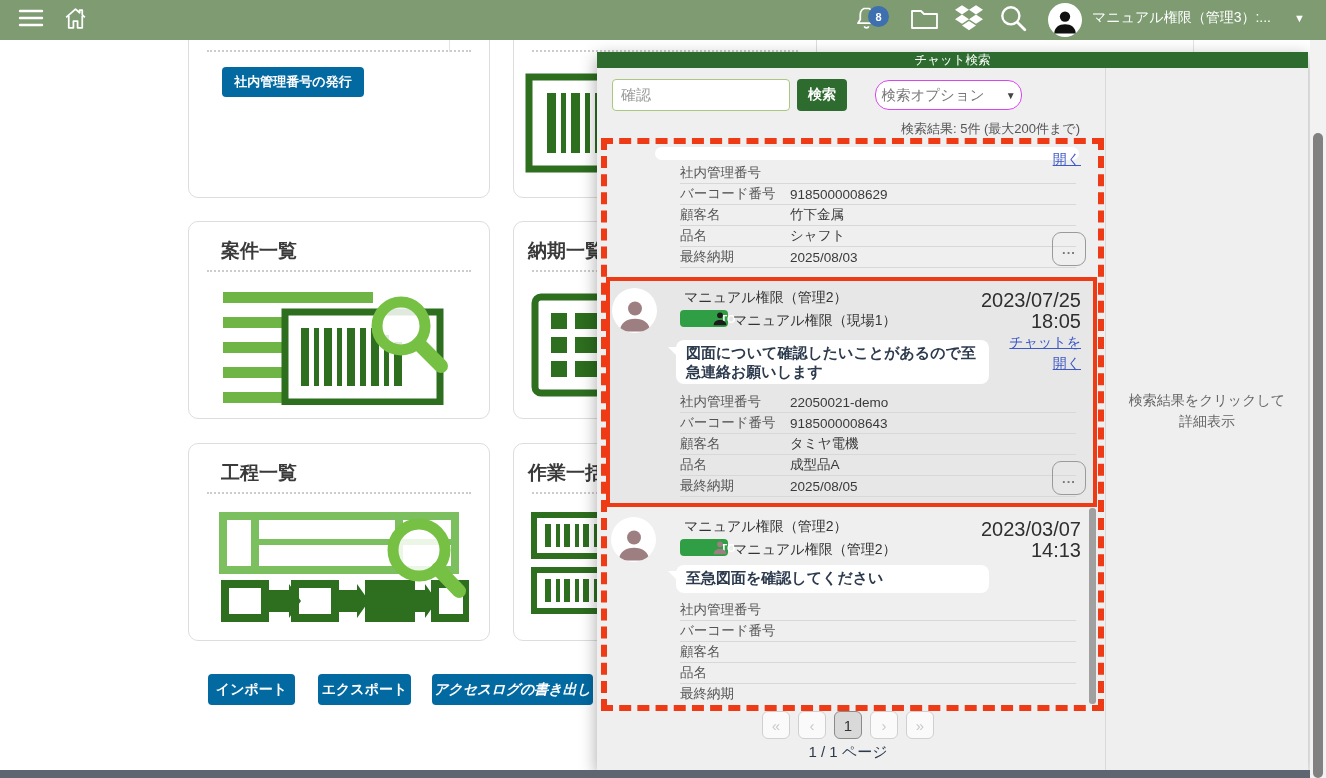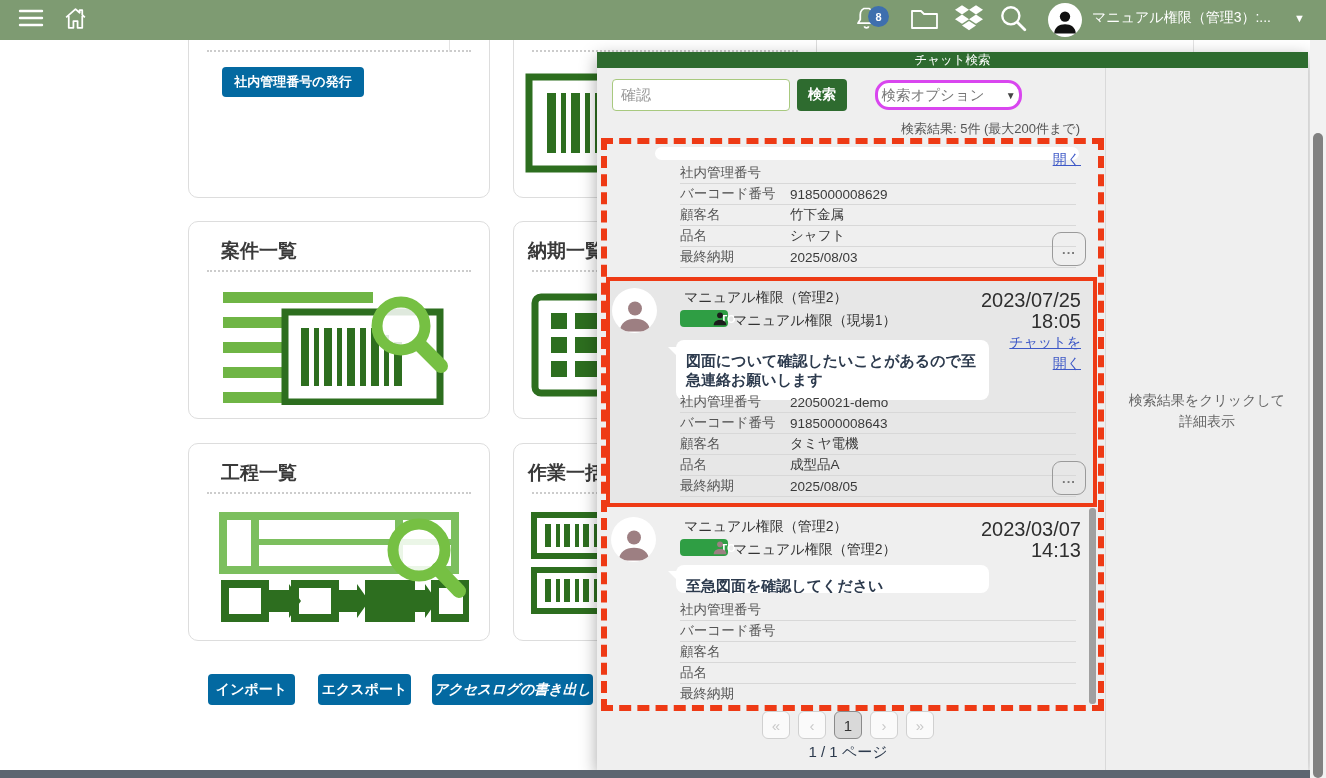--- a/index.html
+++ b/index.html
@@ -33,35 +33,35 @@
            box-shadow:0 5px 16px rgba(0,0,0,.35); }
   .panel-titlebar { position:absolute; left:0; top:0; width:100%; height:16px; background:#2e6b2f;
                     color:#fff; font-size:12.5px; line-height:16px; text-align:center; }
   .search-input { position:absolute; left:15px; top:27px; width:178px; height:32px; background:#fff;
                   border:1px solid #a8c97f; border-radius:4px; padding:0 8px; font-size:15px;
                   color:#9a9a9a; font-family:inherit; outline:none; }
   .search-btn { position:absolute; left:200px; top:27px; width:50px; height:32px; background:#2e6b2f;
                 color:#fff; font-weight:bold; font-size:14px; border:none; border-radius:4px;
                 cursor:pointer; font-family:inherit; }
   .opt-btn { position:absolute; left:278px; top:28px; width:147px; height:30px; background:#fff;
-             border:3px solid #d946ef; border-radius:14px; color:#777; font-size:14.5px;
+             border:1px solid #d946ef; border-radius:14px; color:#777; font-size:14.5px;
              display:flex; align-items:center; justify-content:center; gap:21px; cursor:pointer; font-family:inherit; }
   .opt-btn .caret2 { color:#444; font-size:10px; }
   .summary { position:absolute; right:228px; top:68px; font-size:13px; color:#555; white-space:nowrap; }
 
   .result { position:absolute; }
   .avatar { position:absolute; width:45px; height:45px; border-radius:50%; background:#fff;
             display:flex; align-items:flex-end; justify-content:center; overflow:hidden; }
   .sender { position:absolute; font-size:14px; color:#333; white-space:nowrap; }
   .to-badge { position:absolute; width:26px; height:17px; background:#2f9e44; border-radius:4px;
               color:#fff; font-size:11px; font-weight:bold; display:flex; align-items:center; justify-content:center;padding-left:48px; }
   .to-person { position:absolute; width:16px; height:16px; }
   .msg-date { position:absolute; font-size:20px; color:#2f2f2f; white-space:nowrap; }
   .link { color:#3d58c7; text-decoration:underline; font-size:14px; cursor:pointer; white-space:nowrap; }
-  .bubble { position:absolute; background:#fff; border-radius:8px; padding:11px 10px; width:313px;
+  .bubble { position:absolute; background:#fff; border-radius:8px; padding:3px 10px; width:313px;
             font-size:15px; font-weight:bold; color:#2c3a4d; line-height:19px; }
   .bubble-tail { position:absolute; width:0; height:0; border-right:12px solid #fff; border-bottom:12px solid transparent; }
   .fields { position:absolute; width:396px; }
   .field-row { display:flex; height:21px; align-items:center; border-bottom:1px solid #d8d8d8; }
   .f-label { width:110px; font-size:13.5px; color:#555; white-space:nowrap; }
   .f-value { flex:1; font-size:13.5px; color:#3a3a3a; white-space:nowrap; }
   .dots-btn { position:absolute; width:34px; height:34px; border:1.5px solid #9a9a9a; border-radius:9px;
               background:transparent; color:#777; font-size:13px; font-weight:bold; letter-spacing:1px;
               display:flex; align-items:center; justify-content:center; cursor:pointer; }
   .hl-result { background:#e7e7e7; border:4px solid #ee3a15; }

